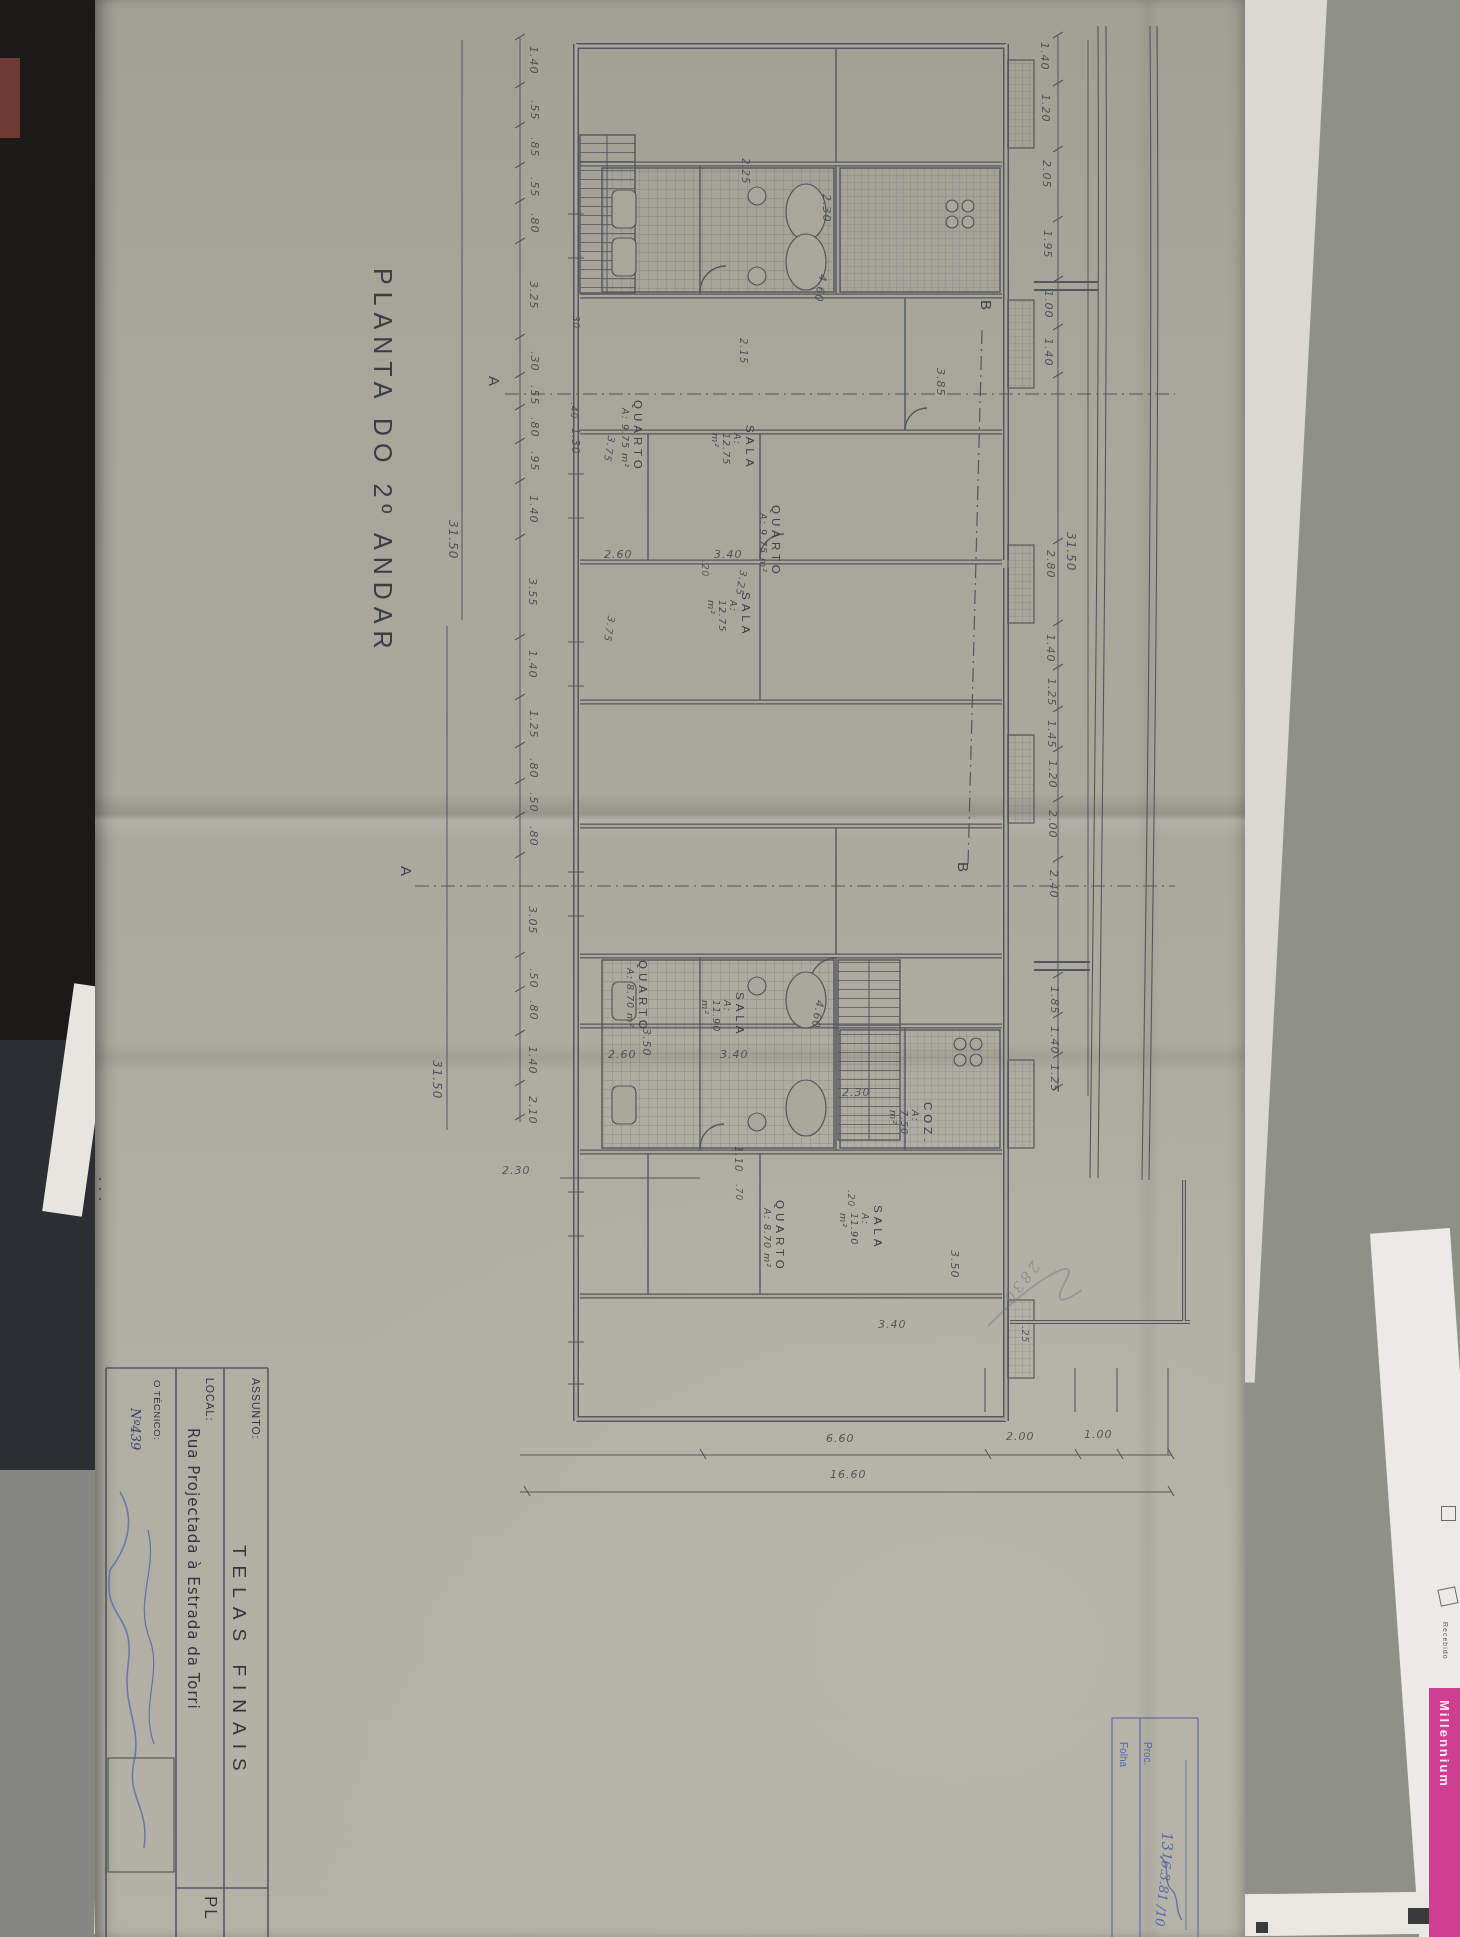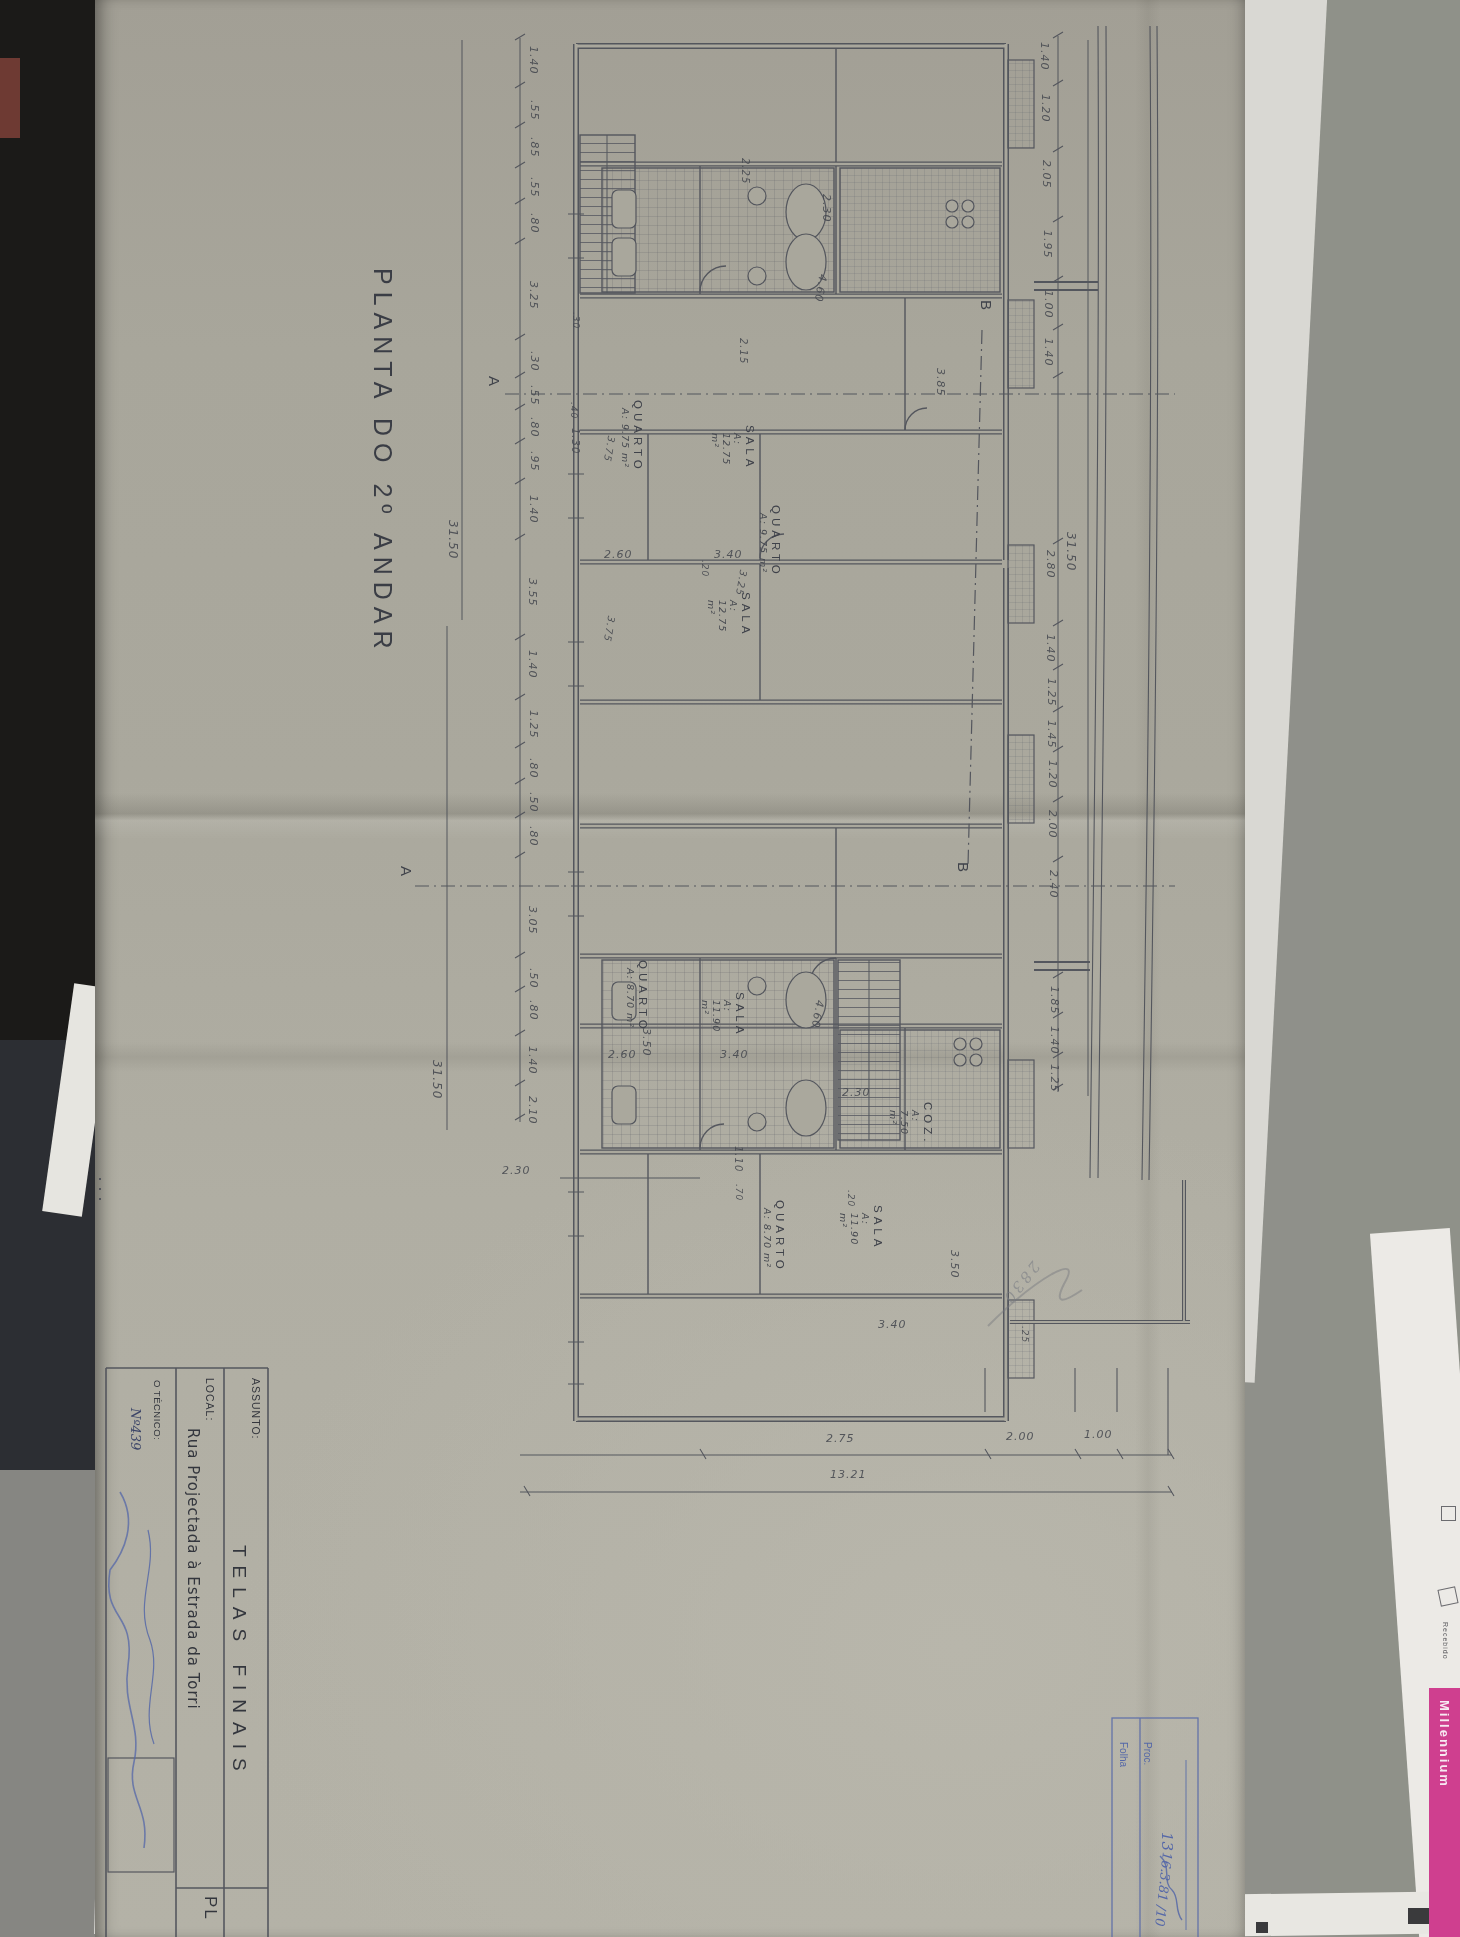--- a/index.html
+++ b/index.html
@@ -372,24 +372,24 @@
       <span class="t o-v" style="position: absolute; left: 1044px; top: 634px;">1.40</span>
       <span class="t o-v" style="position: absolute; left: 1045px; top: 678px;">1.25</span>
       <span class="t o-v" style="position: absolute; left: 1045px; top: 720px;">1.45</span>
       <span class="t o-v" style="position: absolute; left: 1046px; top: 760px;">1.20</span>
       <span class="t o-v" style="position: absolute; left: 1046px; top: 810px;">2.00</span>
       <span class="t o-v" style="position: absolute; left: 1047px; top: 870px;">2.40</span>
       <span class="t o-v" style="position: absolute; left: 1048px; top: 986px;">1.85</span>
       <span class="t o-v" style="position: absolute; left: 1048px; top: 1026px;">1.40</span>
       <span class="t o-v" style="position: absolute; left: 1048px; top: 1064px;">1.25</span>
       <span class="t o-v" style="position: absolute; left: 1064px; top: 532px; font-size: 12px;">31.50</span>
-      <span class="t o-h" style="position: absolute; left: 826px; top: 1432px;">2.75</span>
+      <span class="t o-h" style="position: absolute; left: 826px; top: 1432px;">6.60</span>
       <span class="t o-h" style="position: absolute; left: 1006px; top: 1430px;">2.00</span>
       <span class="t o-h" style="position: absolute; left: 1084px; top: 1428px;">1.00</span>
-      <span class="t o-h" style="position: absolute; left: 830px; top: 1468px;">13.21</span>
+      <span class="t o-h" style="position: absolute; left: 830px; top: 1468px;">16.60</span>
       <span class="t o-h" style="position: absolute; left: 502px; top: 1164px;">2.30</span>
       <span class="t o-h" style="position: absolute; left: 842px; top: 1086px;">2.30</span>
       <span class="t o-h" style="position: absolute; left: 878px; top: 1318px;">3.40</span>
       <span class="t o-v" style="position: absolute; left: 1020px; top: 1326px; font-size: 9px;">.25</span>
       <span class="t o-h" style="position: absolute; left: 604px; top: 548px;">2.60</span>
       <span class="t o-h" style="position: absolute; left: 714px; top: 548px;">3.40</span>
       <span class="t o-h" style="position: absolute; left: 608px; top: 1048px;">2.60</span>
       <span class="t o-h" style="position: absolute; left: 720px; top: 1048px;">3.40</span>
       <span class="t o-v" style="position: absolute; left: 640px; top: 1028px;">3.50</span>
       <span class="t o-v" style="position: absolute; left: 948px; top: 1250px;">3.50</span>

